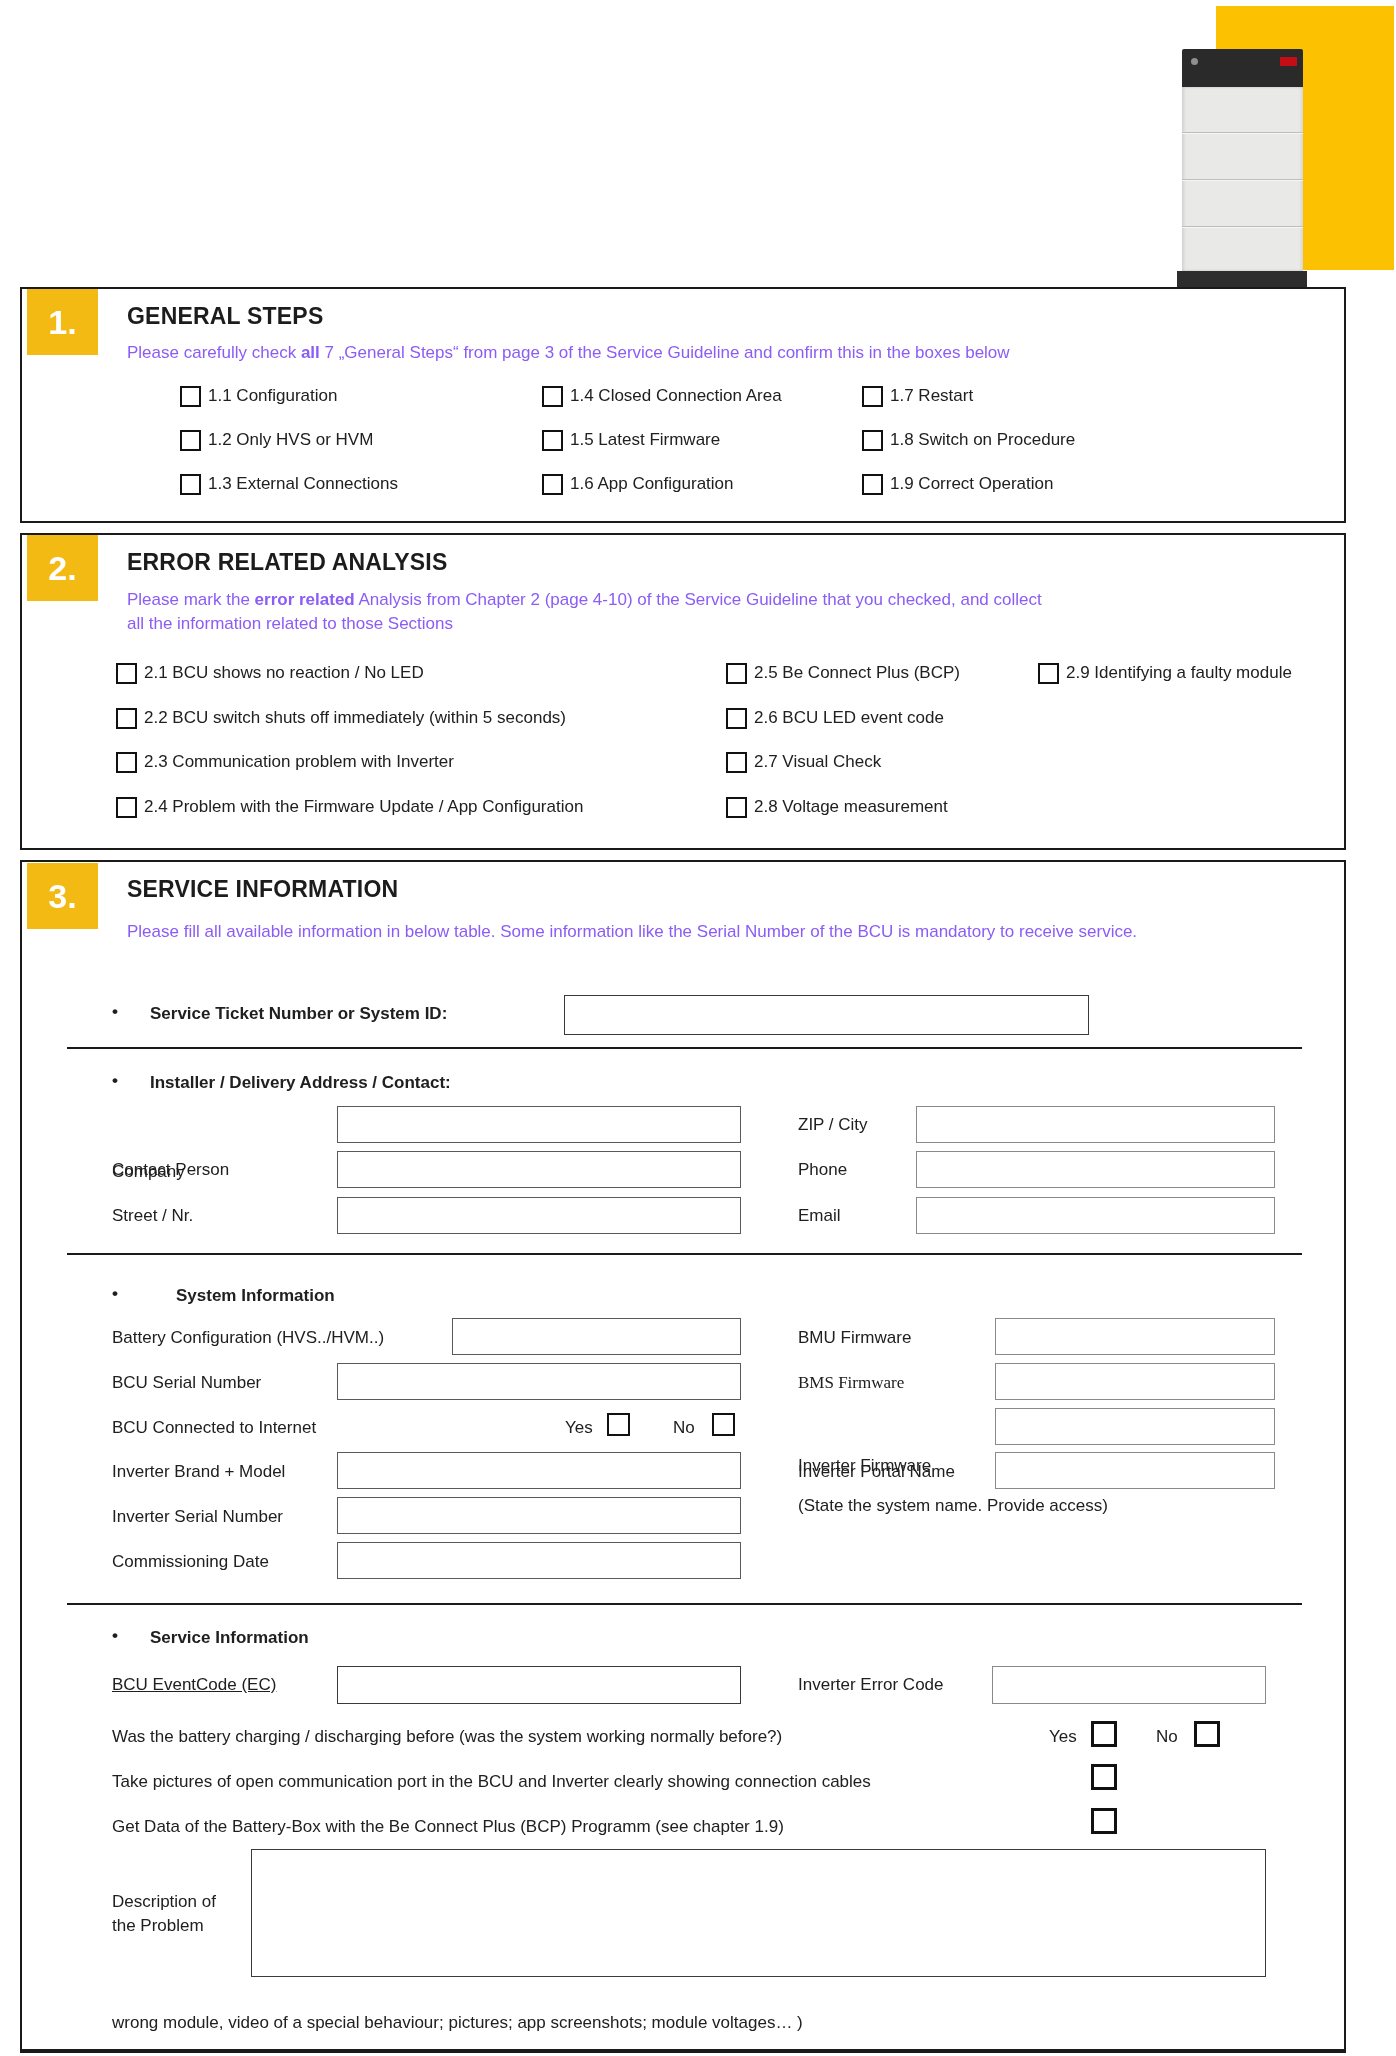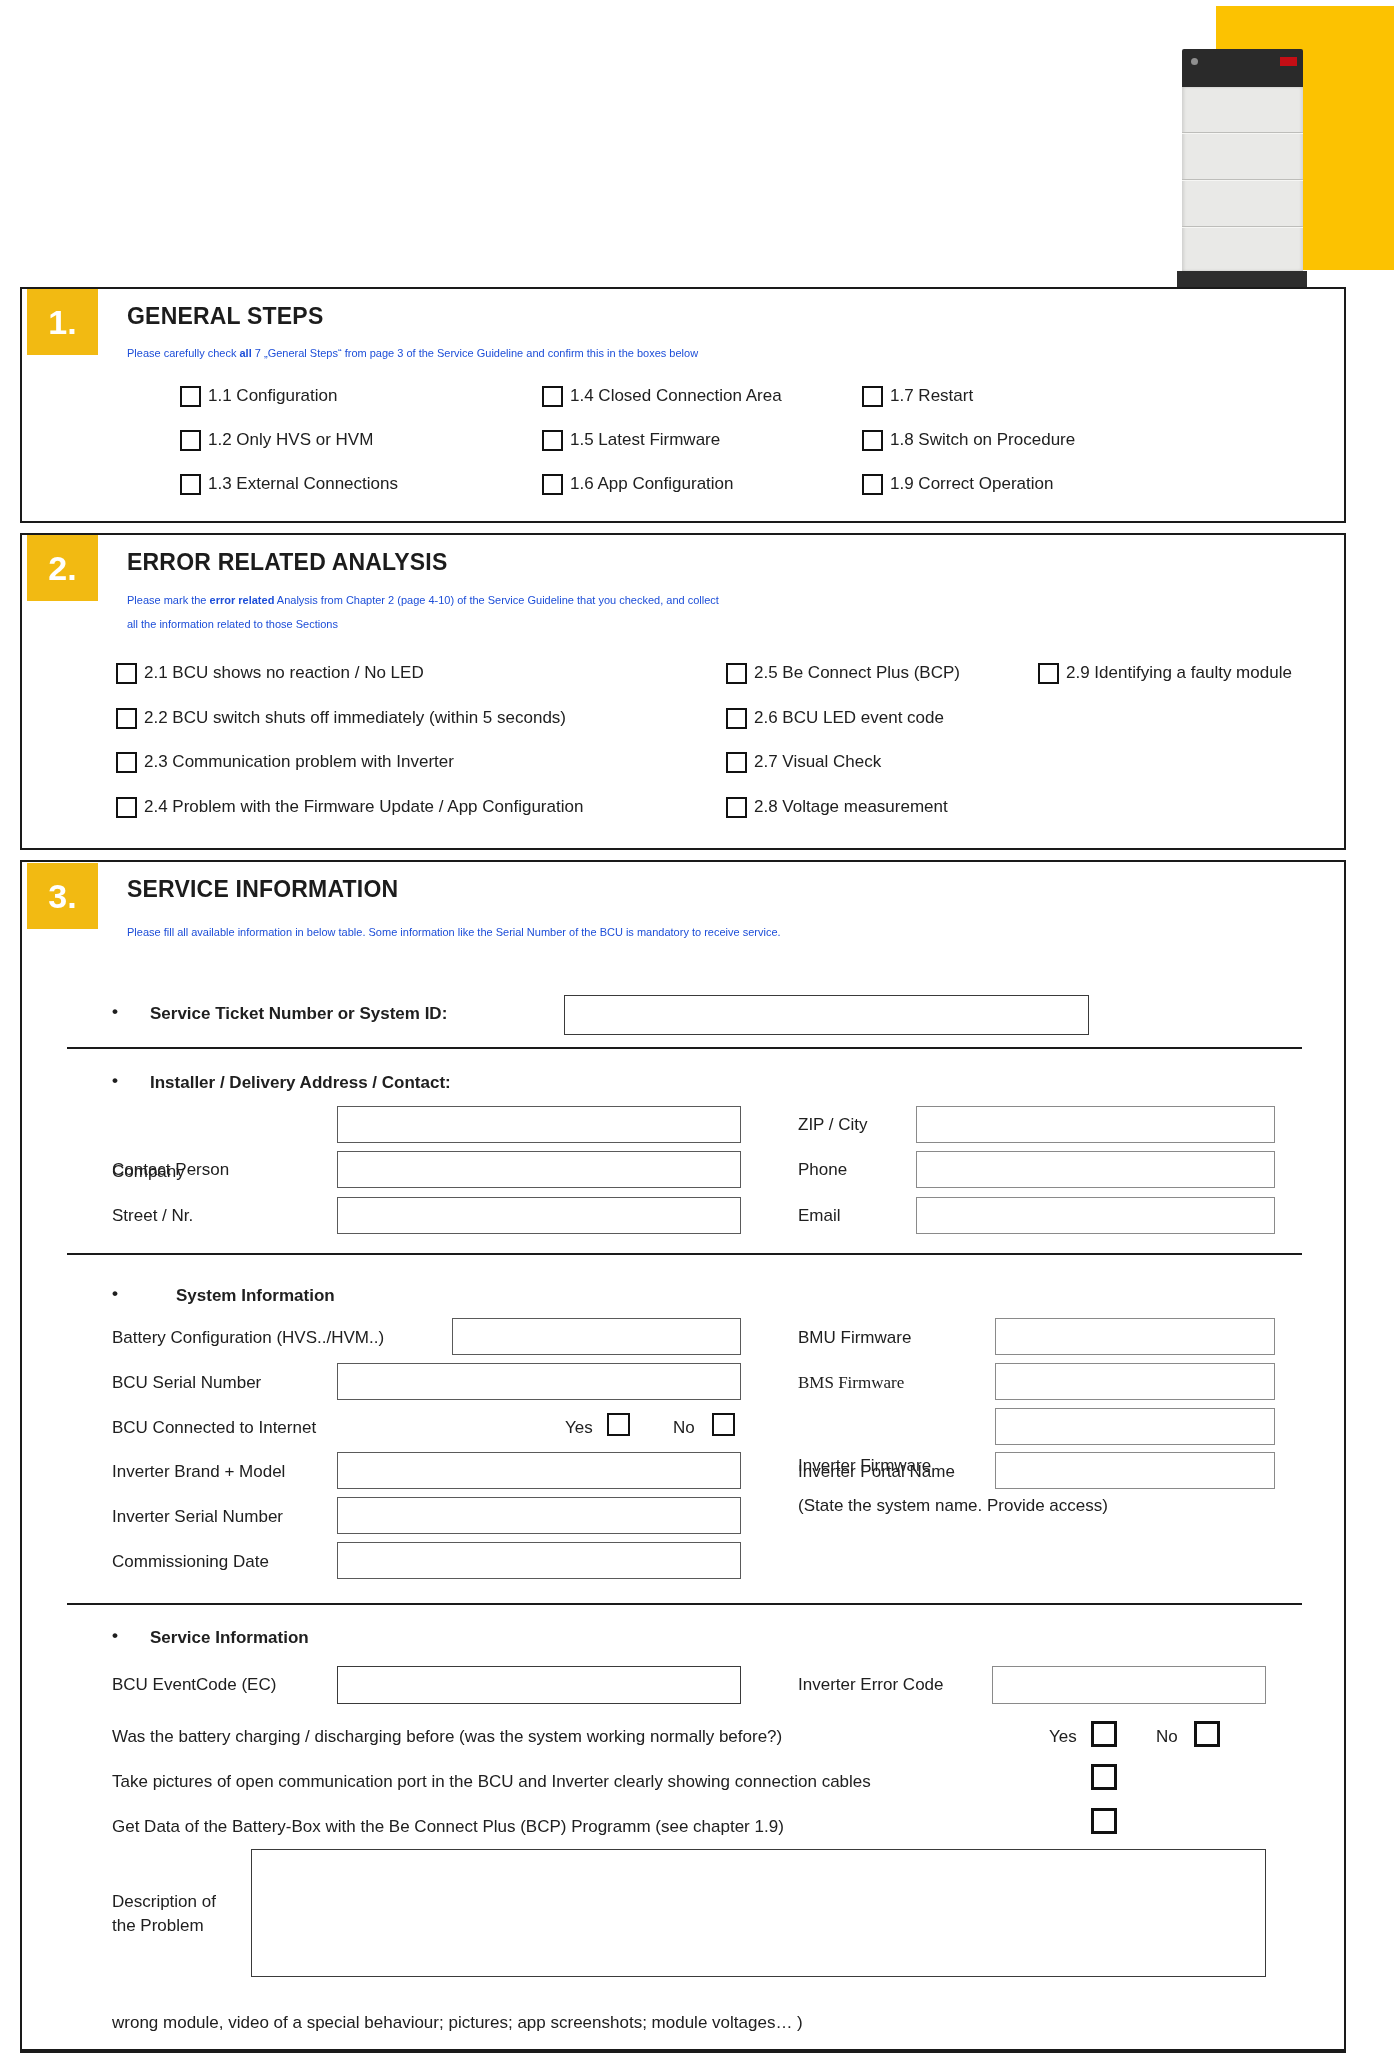--- a/index.html
+++ b/index.html
@@ -2,21 +2,21 @@
 <html><head>
 <meta charset="utf-8">
 <style>
   html,body{margin:0;padding:0;background:#ffffff;}
   .page{position:relative;width:1396px;height:2056px;background:#ffffff;overflow:hidden;
         font-family:"Liberation Sans","DejaVu Sans",sans-serif;color:#1f1f1f;}
   .sec{position:absolute;border:2.5px solid #1a1a1a;background:#ffffff;}
   .tile{position:absolute;background:#F2BA12;color:#ffffff;font-weight:bold;font-size:34px;
         display:flex;align-items:center;justify-content:center;}
   .sec-title{position:absolute;font-size:23px;font-weight:bold;letter-spacing:0.2px;color:#1c1c1c;white-space:nowrap;}
-  .body-text{position:absolute;font-size:11px;line-height:24px;color:#1d4ed8;white-space:nowrap;}
+  .body-text{position:absolute;font-size:17px;line-height:24px;color:#8b5cf6;white-space:nowrap;}
   .lbl{position:absolute;font-size:17px;line-height:24px;color:#202020;white-space:nowrap;}
   .bold{font-weight:bold;}
   .cb{position:absolute;width:21px;height:21px;border:2.5px solid #111;background:#fff;box-sizing:border-box;}
   .cb.sm{width:23px;height:23px;}
   .cb.lg{width:26px;height:26px;border-width:3px;}
   .ibox{position:absolute;border:1.5px solid #5a5a5a;background:#fff;box-sizing:border-box;}
   .hr{position:absolute;height:0;border-top:2.5px solid #1a1a1a;}
   .bullet{position:absolute;font-size:17px;font-weight:bold;}
   .bullet::before{content:"\2022";}
   
@@ -169,21 +169,21 @@
   <div class="ibox" style="left:995px;top:1408px;width:280px;height:37px;border-color:#8a8a8a;"></div>
   <div class="lbl" style="left:798px;top:1460px;">Inverter Portal Name</div>
   <div class="ibox" style="left:995px;top:1452px;width:280px;height:37px;border-color:#8a8a8a;"></div>
   <div class="lbl" style="left:798px;top:1494px;">(State the system name. Provide access)</div>
 
   <div class="hr" style="left:67px;top:1603px;width:1235px;"></div>
 
   <span class="bullet" style="left:112px;top:1626px;"></span>
   <div class="lbl bold" style="left:150px;top:1626px;">Service Information</div>
 
-  <div class="lbl" style="left:112px;top:1673px;">BCU EventCode (EC)</div>
+  <div class="lbl" style="left:112px;top:1673px;text-decoration:underline;">BCU EventCode (EC)</div>
   <div class="ibox" style="left:337px;top:1666px;width:404px;height:38px;border-color:#3a3a3a;"></div>
   <div class="lbl" style="left:798px;top:1673px;">Inverter Error Code</div>
   <div class="ibox" style="left:992px;top:1666px;width:274px;height:38px;border-color:#8a8a8a;"></div>
 
   <div class="lbl" style="left:112px;top:1725px;">Was the battery charging / discharging before (was the system working normally before?)</div>
   <div class="lbl" style="left:1049px;top:1725px;">Yes</div>
   <span class="cb lg" style="left:1091px;top:1721px;"></span>
   <div class="lbl" style="left:1156px;top:1725px;">No</div>
   <span class="cb lg" style="left:1194px;top:1721px;"></span>
 

